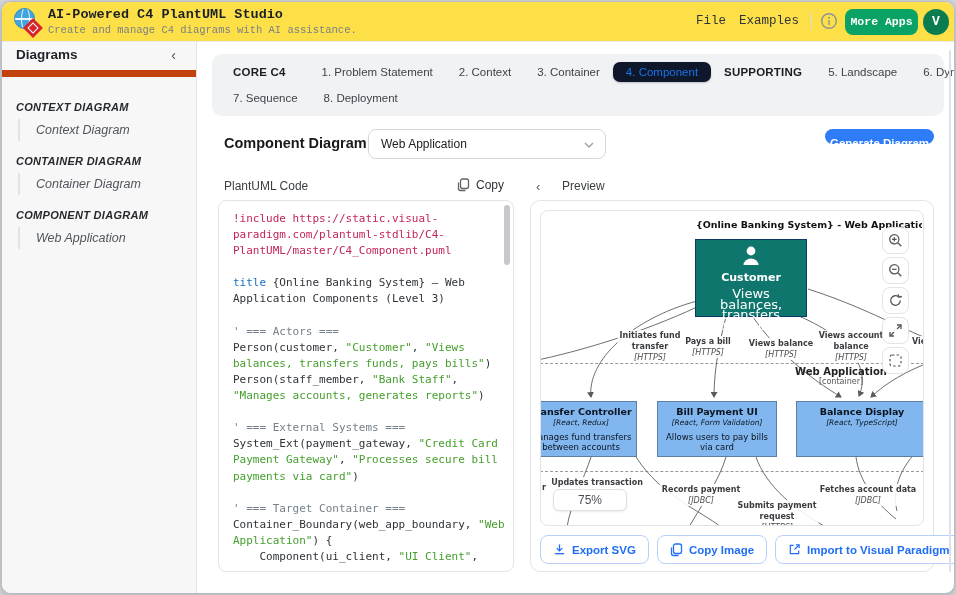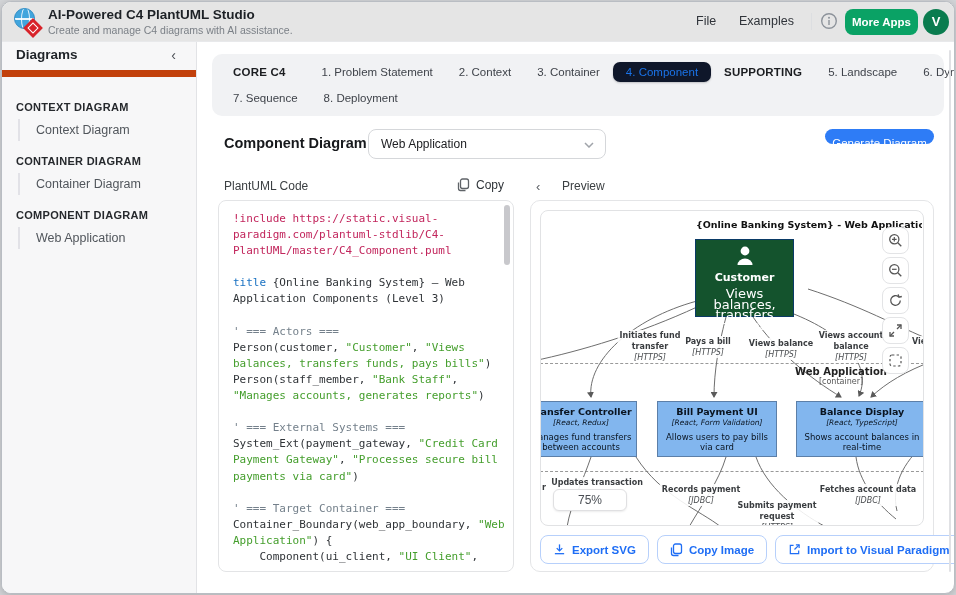--- a/index.html
+++ b/index.html
@@ -1,68 +1,68 @@
 <!DOCTYPE html>
 <html><head>
 <meta charset="utf-8">
 <style>
   html,body{margin:0;padding:0;background:#d4d6d9;font-family:"Liberation Sans",sans-serif;}
   .stage{position:relative;width:956px;height:595px;overflow:hidden;}
   .window{position:absolute;inset:1px;background:#fff;border:1px solid #b9bdc3;border-radius:10px;overflow:hidden;box-shadow:0 2px 10px rgba(0,0,0,.2);}
   
-  .header{position:absolute;left:0;top:0;right:0;height:39px;background:#e5e5e5;border-bottom:1px solid #e8e9eb;}
+  .header{position:absolute;left:0;top:0;right:0;height:39px;background:#fde047;border-bottom:1px solid #e8e9eb;font-family:Liberation Mono, monospace;}
   .logo{position:absolute;left:12px;top:6px;width:27px;height:27px;}
   .logo .globe{position:absolute;left:0;top:0;width:21px;height:21px;border-radius:50%;background:#41a5dd;border:1px solid #2f8cc4;box-sizing:border-box;overflow:hidden;}
   .logo .globe:before{content:"";position:absolute;left:0;top:9px;width:21px;height:1.5px;background:rgba(255,255,255,.9);}
   .logo .globe:after{content:"";position:absolute;left:6px;top:-2px;width:9px;height:24px;border:1.5px solid rgba(255,255,255,.9);border-radius:50%;box-sizing:border-box;}
   .logo .diamond{position:absolute;right:1px;bottom:0;width:14px;height:14px;background:#d8232a;transform:rotate(45deg);}
   .logo .diamond i{position:absolute;inset:3px;border:1.6px solid #fff;display:block;}
   .app-title{position:absolute;left:46px;top:5px;font-size:13.5px;font-weight:bold;color:#1d2126;}
   .app-sub{position:absolute;left:46px;top:22px;font-size:10.5px;color:#7b8087;}
   .menu-item{position:absolute;top:12px;font-size:12.5px;color:#30343a;cursor:default;}
   .hdr-divider{position:absolute;left:809px;top:11px;width:1px;height:17px;background:#dcdee1;}
   .info-btn{position:absolute;left:818px;top:10px;width:18px;height:18px;}
   .more-apps{position:absolute;left:843px;top:7px;width:73px;height:26px;background:#0aa265;border-radius:8px;color:#fff;font-size:11.5px;font-weight:bold;text-align:center;line-height:26px;}
   .avatar{position:absolute;left:921px;top:7px;width:26px;height:26px;border-radius:50%;background:#0a7c4f;color:#fff;font-size:13px;font-weight:bold;text-align:center;line-height:26px;}
   
   .sidebar{position:absolute;left:0;top:40px;bottom:0;width:195px;background:#f7f7f8;border-right:1px solid #e2e3e6;box-sizing:border-box;}
   .sb-head{position:relative;height:28px;border-bottom:7px solid #c2410c;}
   .sb-title{position:absolute;left:14px;top:5px;font-size:13.5px;font-weight:bold;color:#1f2328;}
   .sb-collapse{position:absolute;right:20px;top:5px;font-size:14px;color:#4b4f55;}
-  .sb-sections{padding:14px 0 0 0;}
+  .sb-sections{padding:14px 0 0 0;font-style:italic;}
   .sb-sec{margin:10px 0 4px 14px;font-size:11px;font-weight:bold;letter-spacing:.3px;color:#26292d;}
   .sb-item{margin:6px 0 14px 16px;padding:4px 0 4px 16px;border-left:2px solid #e2e2e7;font-size:12.5px;color:#51565c;cursor:default;}
   
   .tabbar{position:absolute;left:210px;top:52px;width:732px;height:62px;background:#f1f2f4;border-radius:10px;box-sizing:border-box;padding:5px 8px;}
   .tab-row{display:flex;align-items:center;height:26px;}
   .tab{padding:4px 13px;font-size:11.5px;color:#3f434a;border-radius:7px;white-space:nowrap;}
   .tab.group{font-weight:bold;color:#1b1d20;letter-spacing:.2px;}
   .tab.active{background:#0f172a;color:#1a73e8;font-weight:normal;box-shadow:0 1px 2px rgba(60,64,67,.28);}
   .tab-divider{width:1px;height:16px;background:#d7d9dc;margin:0 5px;}
   .page-heading{position:absolute;left:222px;top:133px;font-size:14.5px;font-weight:bold;color:#17191c;}
   .select{position:absolute;left:366px;top:127px;width:238px;height:30px;border:1px solid #d5d7da;border-radius:8px;background:#fff;box-sizing:border-box;}
   .select .val{position:absolute;left:12px;top:7px;font-size:12px;color:#202124;}
   .select svg{position:absolute;right:11px;top:12px;}
-  .gen-btn{position:absolute;left:823px;top:127px;width:109px;height:15px;background:#2e7cf6;border-radius:8px;color:#fff;font-size:11.5px;font-weight:normal;text-align:center;line-height:29px;}
+  .gen-btn{position:absolute;left:823px;top:127px;width:109px;height:15px;background:#2e7cf6;border-radius:8px;color:#fff;font-size:11.5px;font-weight:bold;text-align:center;line-height:29px;}
   .panel-label{position:absolute;top:177px;font-size:12px;color:#3c4043;}
   .copy-group{position:absolute;left:455px;top:176px;display:flex;align-items:center;gap:6px;font-size:12px;color:#2e3338;}
   .prev-collapse{position:absolute;left:534px;top:177px;font-size:13px;color:#5f6368;}
   
   .code-panel{position:absolute;left:216px;top:198px;width:296px;height:372px;background:#fff;border:1px solid #e3e4e6;border-radius:8px;box-sizing:border-box;overflow:hidden;}
   .code-content{position:absolute;left:0;top:0;right:0;bottom:0;padding:10px 6px 0 14px;font-family:"DejaVu Sans Mono",monospace;font-size:11px;line-height:16.1px;overflow:hidden;}
   .cline{white-space:pre-wrap;word-wrap:break-word;}
   .c-p{color:#2f3337;} .c-m{color:#c2255c;} .c-k{color:#1971c2;} .c-c{color:#74808b;} .c-s{color:#449e2c;}
   .code-scroll{position:absolute;right:3px;top:4px;width:6px;height:60px;background:#c8c8cc;border-radius:3px;}
   
   .preview-panel{position:absolute;left:528px;top:198px;width:404px;height:372px;border:1px solid #e4e5e7;border-radius:10px;box-sizing:border-box;background:#fff;}
   .diagram-area{position:absolute;left:9px;top:9px;width:382px;height:314px;border:1px solid #e1e2e4;border-radius:8px;background:#fff;overflow:hidden;}
   .dg-title{position:absolute;left:155px;top:8px;width:226px;overflow:hidden;white-space:nowrap;font-family:"DejaVu Sans",sans-serif;font-size:9.5px;font-weight:bold;color:#111;z-index:4;}
   .dash{position:absolute;left:-6px;right:-6px;border-top:1.5px dashed #999;z-index:1;}
   .curves{position:absolute;left:0;top:0;z-index:2;}
-  .person-box{position:absolute;left:154px;top:28px;width:99px;height:78px;background:#14532d;border:1px solid #0a3a66;box-sizing:border-box;color:#fff;text-align:center;z-index:3;font-family:"DejaVu Sans",sans-serif;}
+  .person-box{position:absolute;left:154px;top:28px;width:112px;height:78px;background:#0f766e;border:1px solid #0a3a66;box-sizing:border-box;color:#fff;text-align:center;z-index:3;font-family:"DejaVu Sans",sans-serif;}
   .person-box .pname{font-size:11px;font-weight:bold;margin-top:2px;}
   .person-box .pdesc{font-size:13px;line-height:10.5px;margin-top:5px;padding:0 4px;}
   .boundary-label{position:absolute;left:300px;top:155px;transform:translateX(-50%);text-align:center;z-index:3;font-family:"DejaVu Sans",sans-serif;white-space:nowrap;}
   .boundary-label .bname{font-size:10px;font-weight:bold;color:#222;}
   .boundary-label .btype{font-size:8px;color:#555;}
   .elabel{position:absolute;transform:translateX(-50%);text-align:center;font-family:"DejaVu Sans",sans-serif;font-size:8px;font-weight:bold;color:#3a3d40;line-height:11px;background:rgba(255,255,255,.88);padding:0 2px;z-index:3;white-space:nowrap;}
   .elabel .tech{font-weight:normal;font-style:italic;color:#4a4d50;}
   .comp{position:absolute;top:190px;height:56px;background:#82b6ee;border:1px solid #5c7fa8;box-sizing:border-box;color:#0a1420;text-align:center;z-index:3;overflow:hidden;font-family:"DejaVu Sans",sans-serif;}
   .comp .cname{font-weight:bold;font-size:9.5px;padding-top:4px;white-space:nowrap;}
   .comp .ctech{font-style:italic;font-size:7.5px;margin:1px 0 5px 0;}
@@ -264,21 +264,20 @@
             <div class="cdesc">Manages fund transfers between accounts</div>
           </div>
           <div class="comp" style="left: 116px; width: 120px;">
             <div class="cname">Bill Payment UI</div>
             <div class="ctech">[React, Form Validation]</div>
             <div class="cdesc">Allows users to pay bills via card</div>
           </div>
           <div class="comp" style="left: 255px; width: 132px;">
             <div class="cname">Balance Display</div>
             <div class="ctech">[React, TypeScript]</div>
-            <div class="cdesc">Shows account balances in real-time</div>
           </div>
           <div class="zoom-ctrls">
         <div class="zbtn">
               <svg width="15" height="15" viewBox="0 0 15 15">
                 <circle cx="6.3" cy="6.3" r="4.6" fill="none" stroke="#555" stroke-width="1.3"></circle>
                 <line x1="9.8" y1="9.8" x2="13.3" y2="13.3" stroke="#555" stroke-width="1.3"></line>
                 <line x1="4" y1="6.3" x2="8.6" y2="6.3" stroke="#555" stroke-width="1.2"></line>
                 <line x1="6.3" y1="4" x2="6.3" y2="8.6" stroke="#555" stroke-width="1.2"></line>
               </svg>
             </div>

